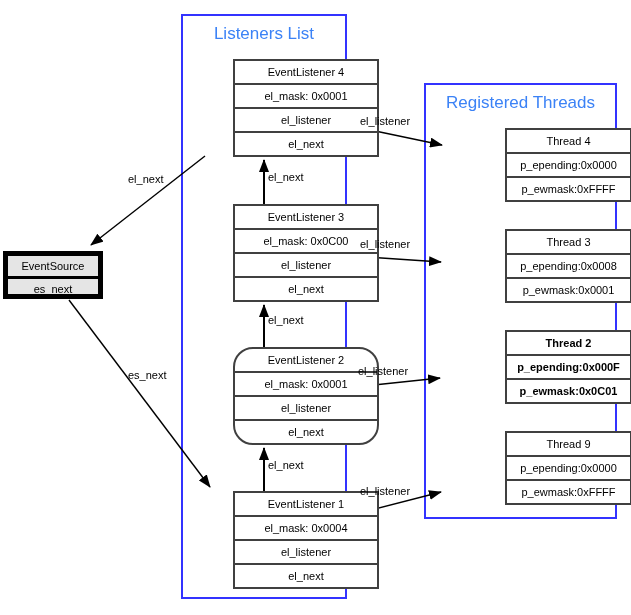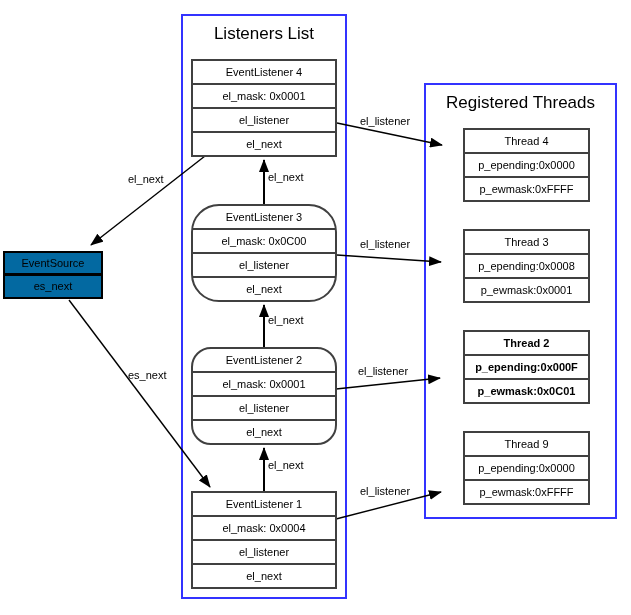--- a/index.html
+++ b/index.html
@@ -18,64 +18,65 @@
   
   .group-container {
     position: absolute;
     border: 2px solid #3333ff;
     background: transparent;
     box-sizing: border-box;
   }
   .group-title {
     text-align: center;
     font-size: 17px;
-    color: #000000;
+    color: #3b82f6;
     margin-top: 8px;
     letter-spacing: 0px;
   }
   #listeners-container { left: 181px; top: 14px; width: 166px; height: 585px; }
   #threads-container   { left: 424px; top: 83px; width: 193px; height: 436px; }
 
   
   .node {
     position: absolute;
     border: 2px solid #404040;
     background: #ffffff;
     box-sizing: border-box;
     z-index: 3;
+    margin-left: 42px;
   }
   .node .row {
     height: 22px;
     line-height: 22px;
     text-align: center;
     font-size: 11px;
     color: #000000;
     border-bottom: 2px solid #404040;
     white-space: nowrap;
     overflow: hidden;
   }
   .node .row:last-child { border-bottom: none; }
 
   .el-node { left: 191px; width: 146px; height: 98px; }
   #el4 { top: 59px; }
-  #el3 { top: 204px; border-radius: 28px; }
+  #el3 { top: 204px; }
   #el2 { top: 347px; border-radius: 20px; }
   #el1 { top: 491px; }
 
   .th-node { left: 463px; width: 127px; height: 74px; }
   #th4 { top: 128px; }
   #th3 { top: 229px; }
   #th2 { top: 330px; font-weight: bold; }
   #th1 { top: 431px; }
 
   #event-source {
     position: absolute;
     left: 3px; top: 251px; width: 100px; height: 48px;
-    border: 2px solid #000000;
-    background: #0369a1;
+    border: 5px solid #000000;
+    background: #e5e5e5;
     box-sizing: border-box;
     z-index: 3;
   }
   #event-source .row {
     height: 20px;
     line-height: 20px;
     text-align: center;
     font-size: 11px;
     border-bottom: 3px solid #000000;
     white-space: nowrap;

